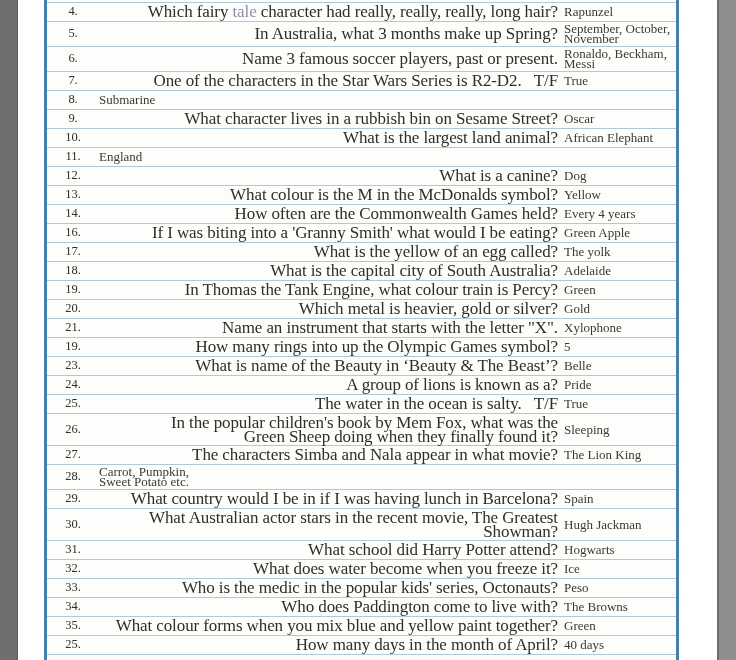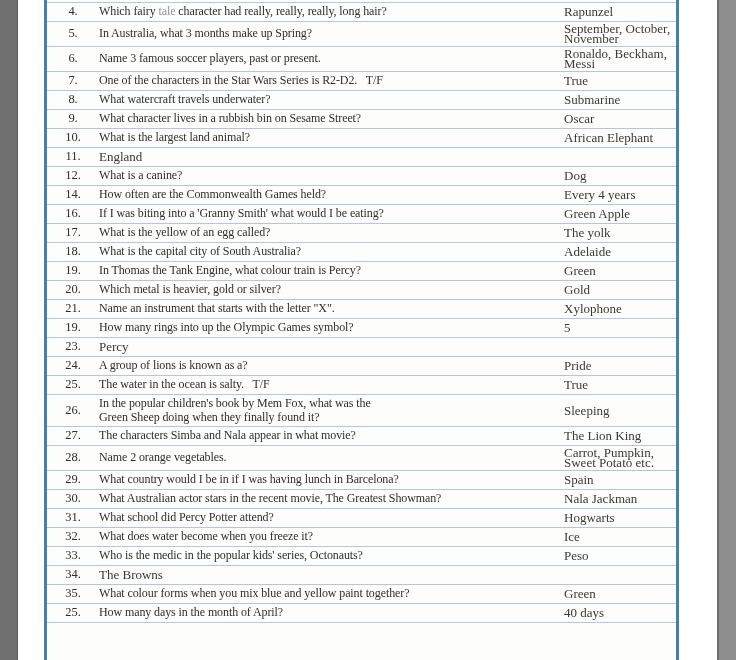--- a/index.html
+++ b/index.html
@@ -33,25 +33,26 @@
   .cell-num{
     width:52px;flex:0 0 52px;
     box-sizing:border-box;
     text-align:center;
     font-size:12.5px;line-height:13.5px;
     color:#2e2e2a;
     letter-spacing:-0.1px;
   }
   .cell-q{
     flex:1 1 auto;
-    font-size:12px;line-height:13.5px;
+    font-size:17px;line-height:13.5px;
     color:#2e2e2a;
     white-space:pre-line;
     padding:2px 6px 2px 0;
     letter-spacing:-0.1px;
+    text-align:right;
   }
   .cell-q .mark{color:var(--mark,#8d90a6);}
   .cell-a{
     width:112px;flex:0 0 112px;
     box-sizing:border-box;
     font-size:13px;line-height:10px;
     color:#3a3a34;
     white-space:pre-line;
     padding:2px 4px 2px 0;
   }
@@ -85,21 +86,20 @@
   </div>
 
   <div class="row">
     <div class="cell-num">7.</div>
     <div class="cell-q">One of the characters in the Star Wars Series is R2-D2.&nbsp;&nbsp; T/F</div>
     <div class="cell-a">True</div>
   </div>
 
   <div class="row">
     <div class="cell-num">8.</div>
-    <div class="cell-q">What watercraft travels underwater?</div>
     <div class="cell-a">Submarine</div>
   </div>
 
   <div class="row">
     <div class="cell-num">9.</div>
     <div class="cell-q">What character lives in a rubbish bin on Sesame Street?</div>
     <div class="cell-a">Oscar</div>
   </div>
 
   <div class="row">
@@ -112,20 +112,25 @@
     <div class="cell-num">11.</div>
     <div class="cell-a">England</div>
   </div>
 
   <div class="row">
     <div class="cell-num">12.</div>
     <div class="cell-q">What is a canine?</div>
     <div class="cell-a">Dog</div>
   </div>
 
+  <div class="row">
+    <div class="cell-num">13.</div>
+    <div class="cell-q">What colour is the M in the McDonalds symbol?</div>
+    <div class="cell-a">Yellow</div>
+  </div>
 
   <div class="row">
     <div class="cell-num">14.</div>
     <div class="cell-q">How often are the Commonwealth Games held?</div>
     <div class="cell-a">Every 4 years</div>
   </div>
 
 
   <div class="row">
     <div class="cell-num">16.</div>
@@ -164,21 +169,22 @@
   </div>
 
   <div class="row">
     <div class="cell-num">19.</div>
     <div class="cell-q">How many rings into up the Olympic Games symbol?</div>
     <div class="cell-a">5</div>
   </div>
 
   <div class="row">
     <div class="cell-num">23.</div>
-    <div class="cell-a">Percy</div>
+    <div class="cell-q">What is name of the Beauty in ‘Beauty &amp; The Beast’?</div>
+    <div class="cell-a">Belle</div>
   </div>
 
   <div class="row">
     <div class="cell-num">24.</div>
     <div class="cell-q">A group of lions is known as a?</div>
     <div class="cell-a">Pride</div>
   </div>
 
   <div class="row">
     <div class="cell-num">25.</div>
@@ -194,57 +200,57 @@
   </div>
 
   <div class="row">
     <div class="cell-num">27.</div>
     <div class="cell-q">The characters Simba and Nala appear in what movie?</div>
     <div class="cell-a">The Lion King</div>
   </div>
 
   <div class="row">
     <div class="cell-num">28.</div>
-    <div class="cell-q">Name 2 orange vegetables.</div>
     <div class="cell-a">Carrot, Pumpkin,
 Sweet Potato etc.</div>
   </div>
 
   <div class="row">
     <div class="cell-num">29.</div>
     <div class="cell-q">What country would I be in if I was having lunch in Barcelona?</div>
     <div class="cell-a">Spain</div>
   </div>
 
   <div class="row">
     <div class="cell-num">30.</div>
     <div class="cell-q">What Australian actor stars in the recent movie, The Greatest Showman?</div>
-    <div class="cell-a">Nala Jackman</div>
+    <div class="cell-a">Hugh Jackman</div>
   </div>
 
   <div class="row">
     <div class="cell-num">31.</div>
-    <div class="cell-q">What school did Percy Potter attend?</div>
+    <div class="cell-q">What school did Harry Potter attend?</div>
     <div class="cell-a">Hogwarts</div>
   </div>
 
   <div class="row">
     <div class="cell-num">32.</div>
     <div class="cell-q">What does water become when you freeze it?</div>
     <div class="cell-a">Ice</div>
   </div>
 
   <div class="row">
     <div class="cell-num">33.</div>
     <div class="cell-q">Who is the medic in the popular kids' series, Octonauts?</div>
     <div class="cell-a">Peso</div>
   </div>
 
   <div class="row">
     <div class="cell-num">34.</div>
+    <div class="cell-q">Who does Paddington come to live with?</div>
     <div class="cell-a">The Browns</div>
   </div>
 
   <div class="row">
     <div class="cell-num">35.</div>
     <div class="cell-q">What colour forms when you mix blue and yellow paint together?</div>
     <div class="cell-a">Green</div>
   </div>
 
   <div class="row">

